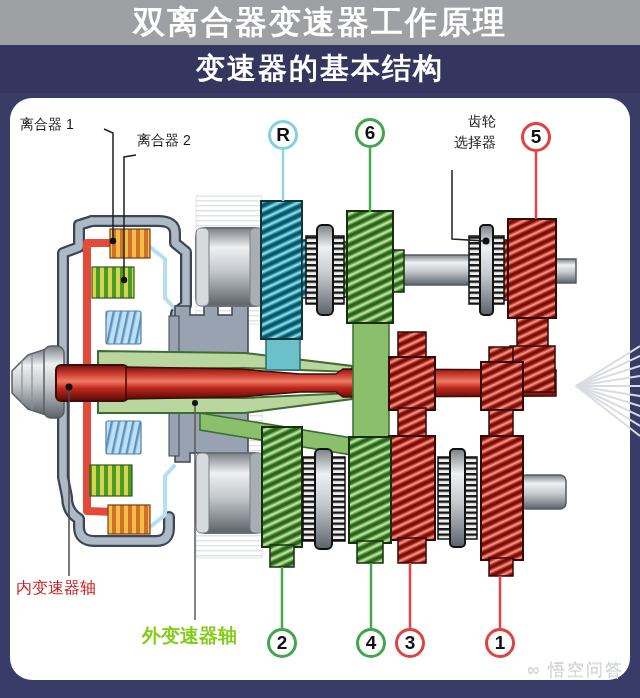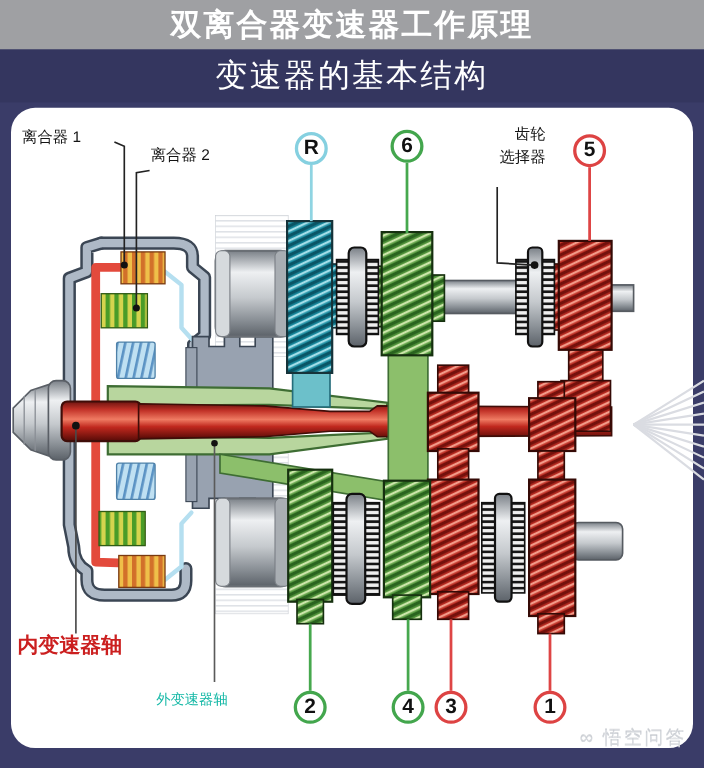--- a/index.html
+++ b/index.html
@@ -1,31 +1,31 @@
 <!DOCTYPE html>
 <html><head>
 <meta charset="utf-8">
 <style>
   html,body{margin:0;padding:0;background:#222;}
   .page{position:relative;width:640px;height:698px;overflow:hidden;
         font-family:"Liberation Sans","DejaVu Sans",sans-serif;
         background:#3a3c68;margin:0 auto;}
   .bar-gray{position:absolute;left:0;top:0;width:640px;height:45px;
         background:#9fa0a3;display:flex;align-items:center;justify-content:center;}
-  .bar-gray .t{color:#fff;font-size:28px;font-weight:bold;letter-spacing:2px;}
+  .bar-gray .t{color:#fff;font-size:32px;font-weight:bold;letter-spacing:2px;}
   .bar-navy{position:absolute;left:0;top:45px;width:640px;height:48px;
         background:#34365f;display:flex;align-items:center;justify-content:center;}
-  .bar-navy .t{color:#fff;font-size:29px;font-weight:normal;letter-spacing:2px;}
+  .bar-navy .t{color:#fff;font-size:29px;font-weight:bold;letter-spacing:2px;}
   .panel{position:absolute;left:10px;top:98px;width:620px;height:582px;
         background:#fff;border-radius:22px;}
   .art{position:absolute;left:0;top:0;width:640px;height:698px;}
   .lbl{position:absolute;color:#141414;font-size:14px;line-height:21px;white-space:nowrap;}
   .lbl.center{text-align:right;white-space:normal;}
-  .lbl.red{color:#cb1f1f;font-weight:700;font-size:19px;}
-  .lbl.green{color:#14b8a6;font-weight:400;font-size:13px;}
+  .lbl.red{color:#cb1f1f;font-weight:400;font-size:16px;}
+  .lbl.green{color:#84cc16;font-weight:700;font-size:19px;}
   .marker{position:absolute;width:30px;height:30px;box-sizing:border-box;border-radius:50%;
         background:#fff;display:flex;align-items:center;justify-content:center;
         font-size:19px;font-weight:800;color:#111;border:3px solid #888;}
   .m-teal{border-color:#85d0e0;}
   .m-green{border-color:#43a64d;}
   .m-red{border-color:#dd4343;}
   .watermark{position:absolute;right:16px;top:659px;font-size:17px;font-weight:400;
         letter-spacing:2px;color:rgba(186,190,198,.62);
         text-shadow:0 1px 0 rgba(255,255,255,.95),0 -1px 0 rgba(150,154,164,.35);}
 </style>

